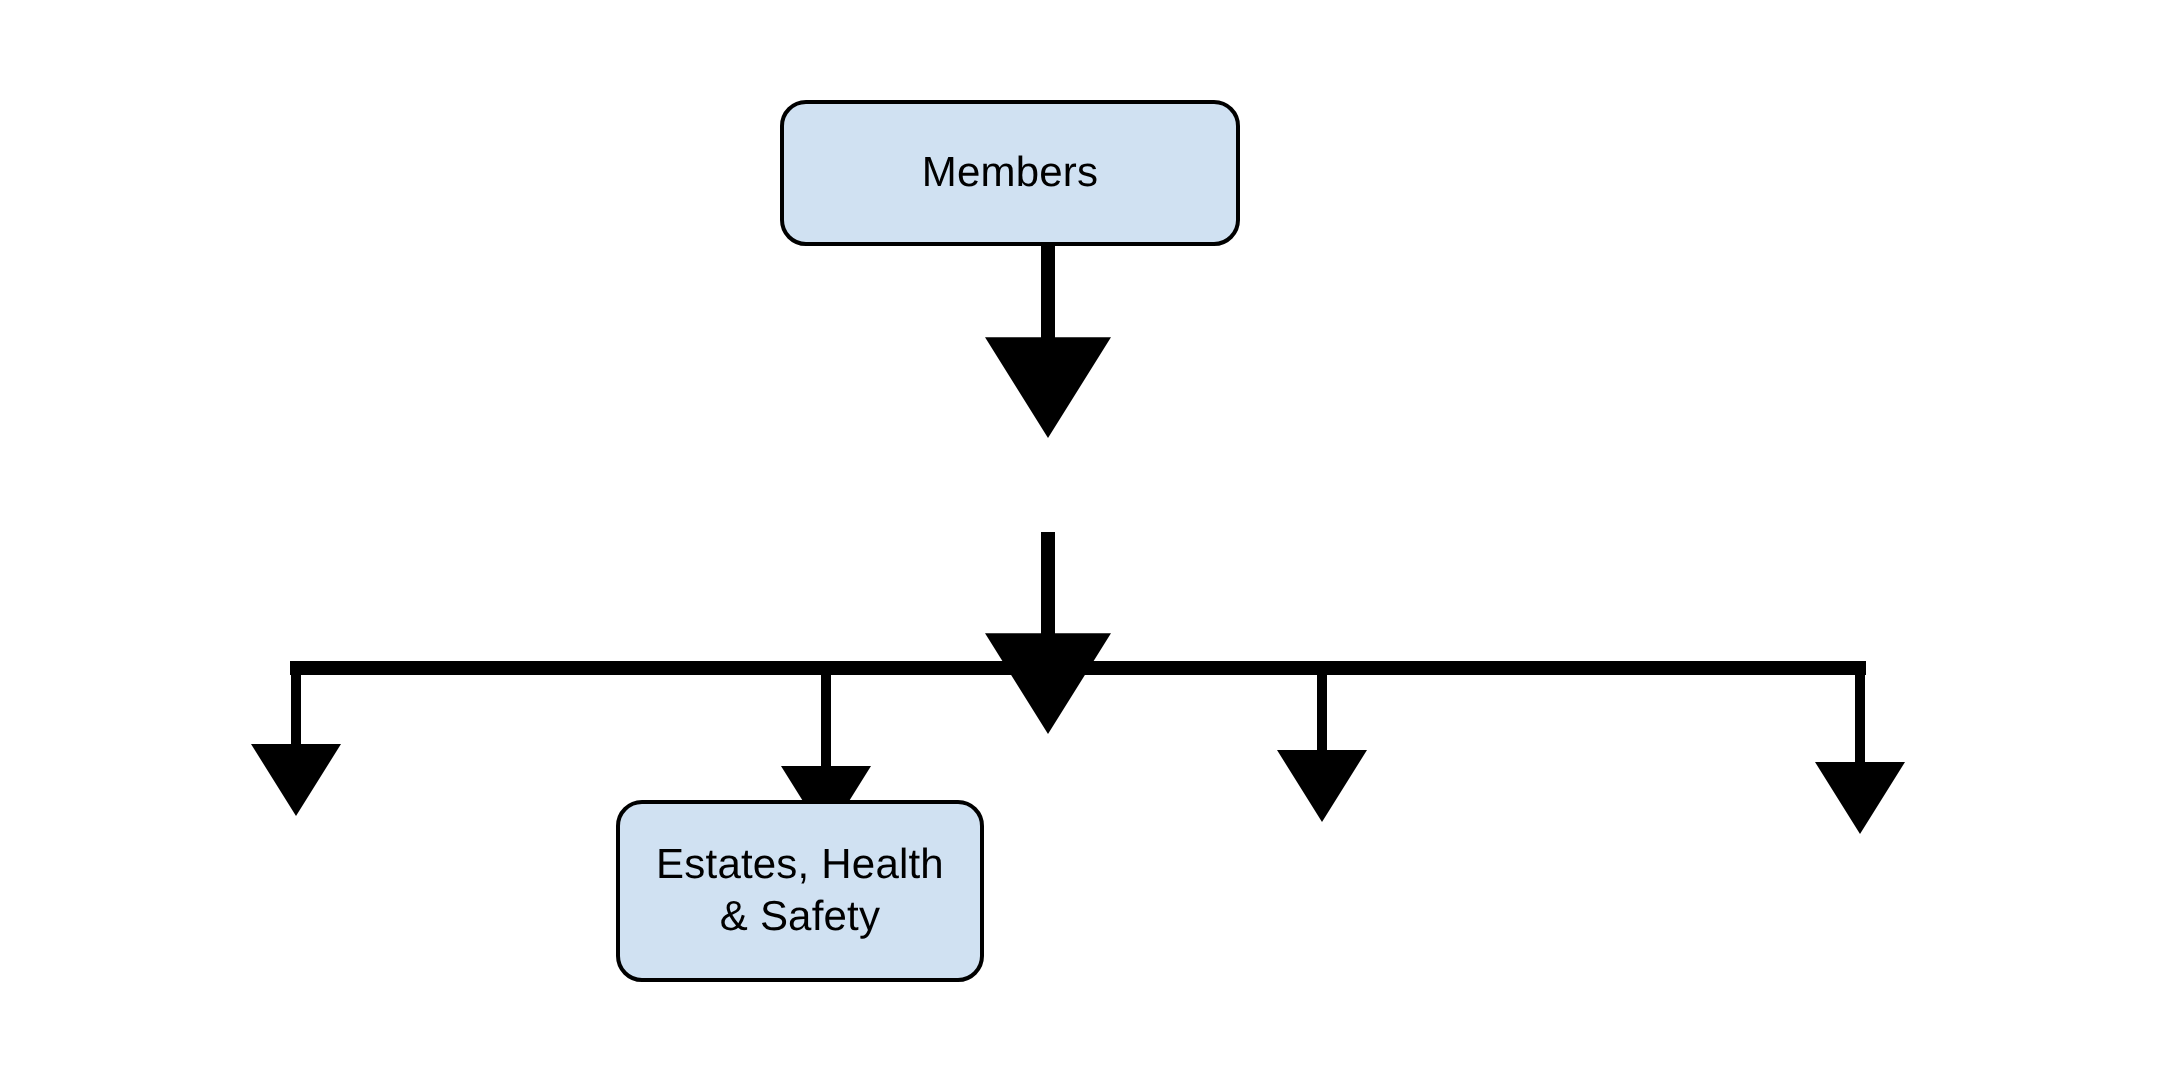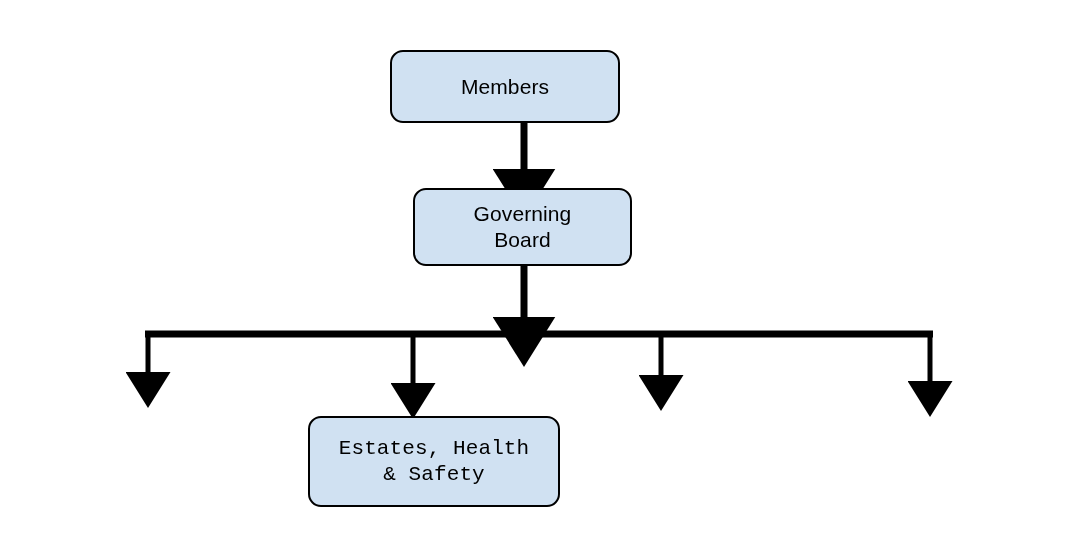--- a/index.html
+++ b/index.html
@@ -40,21 +40,21 @@
   .node-label {
     font-size: 21px;
     line-height: 1.22;
     letter-spacing: 0.1px;
     white-space: pre-line;
     padding: 0 6px;
   }
   #node-members       { left: 390px; top: 50px;  width: 230px; height: 73px; }
   #node-governing     { left: 413px; top: 188px; width: 219px; height: 78px; }
   #node-community     { left: 47px;  top: 389px; width: 202px; height: 110px; }
-  #node-estates       { left: 308px; top: 416px; width: 252px; height: 91px; font-family: Liberation Mono, monospace; }
+  #node-estates       { left: 308px; top: 400px; width: 184px; height: 91px; }
   #node-finance       { left: 572px; top: 392px; width: 202px; height: 106px; }
   #node-standards     { left: 835px; top: 398px; width: 205px; height: 98px; }
 </style>
 </head>
 <body>
 
 <div id="canvas">
 
   <svg id="edges" viewBox="0 0 1088 544" width="1088" height="544" aria-hidden="true">
     <defs>
@@ -89,24 +89,20 @@
 
     <g>
       <line x1="930" y1="334" x2="930" y2="387" stroke="#000000" stroke-width="5" marker-end="url(#arrowhead)"></line>
     </g>
   </svg>
 
   <div class="node" id="node-members">
     <span class="node-label">Members</span>
   </div>
 
-  <div class="node" id="node-governing">
-    <span class="node-label">Governing
-Board</span>
-  </div>
 
 
   <div class="node" id="node-estates">
     <span class="node-label">Estates, Health
 &amp; Safety</span>
   </div>
 
 
 
 </div>

